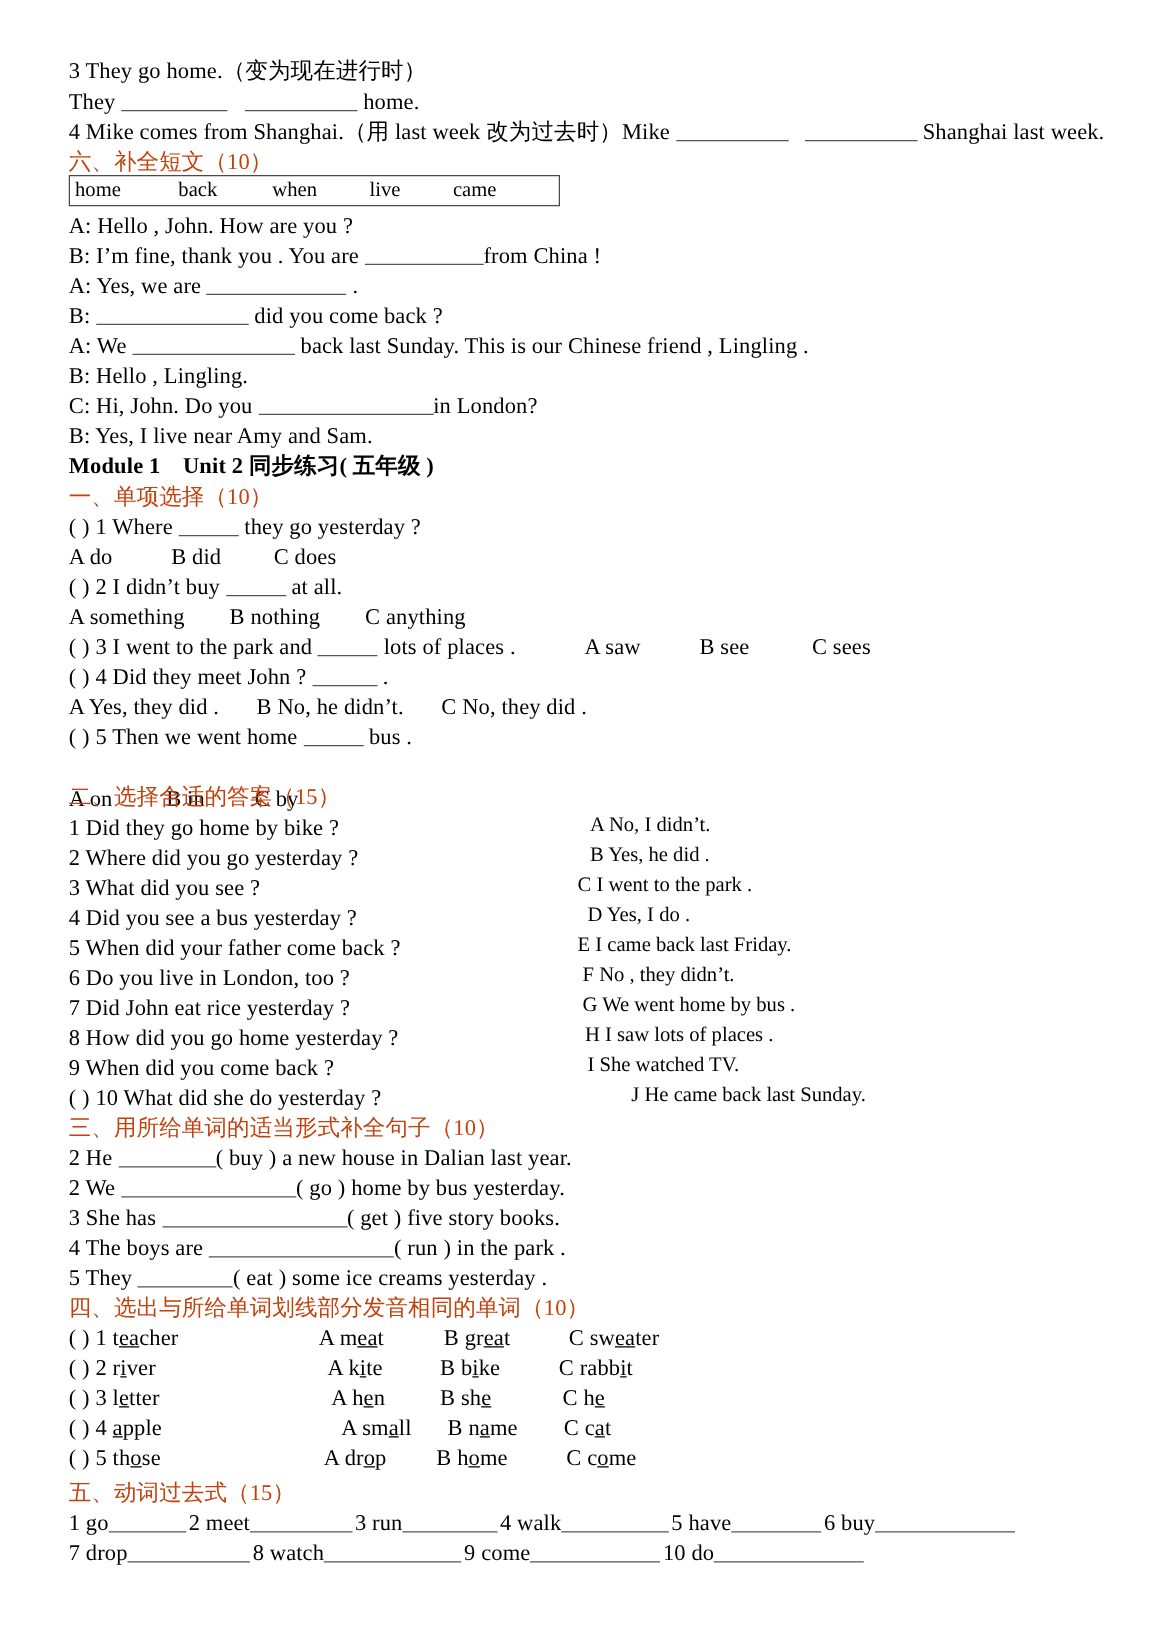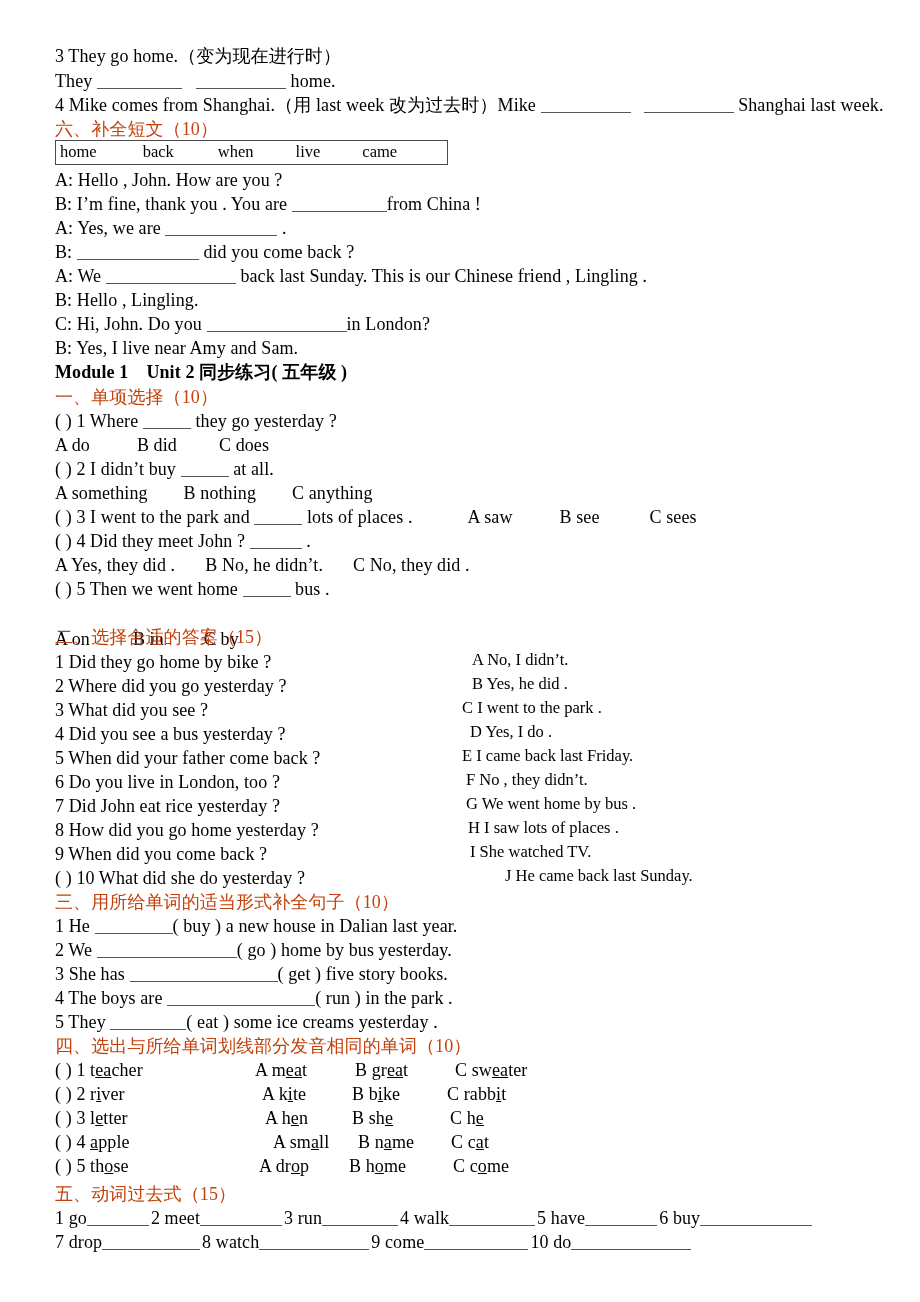--- a/index.html
+++ b/index.html
@@ -162,21 +162,21 @@
   <div class="right-col" style="top:746px; left:462px;">E I came back last Friday.</div>
   <div class="right-col" style="top:770px; left:466px;">F No , they didn’t.</div>
   <div class="right-col" style="top:794px; left:466px;">G We went home by bus .</div>
   <div class="right-col" style="top:818px; left:468px;">H I saw lots of places .</div>
   <div class="right-col" style="top:842px; left:470px;">I She watched TV.</div>
   <div class="right-col" style="top:866px; left:505px;">J He came back last Sunday.</div>
 
   <div class="line cn" style="top:890px;">三、用所给单词的适当形式补全句子（10）</div>
 
   <div class="line" style="top:914px;">
-    <span>1 He </span><span class="blank" style="width:78px;"></span><span>( buy ) a new house in Dalian last year.</span>
+    <span>2 He </span><span class="blank" style="width:78px;"></span><span>( buy ) a new house in Dalian last year.</span>
   </div>
   <div class="line" style="top:938px;">
     <span>2 We </span><span class="blank" style="width:140px;"></span><span>( go ) home by bus yesterday.</span>
   </div>
   <div class="line" style="top:962px;">
     <span>3 She has </span><span class="blank" style="width:148px;"></span><span>( get ) five story books.</span>
   </div>
   <div class="line" style="top:986px;">
     <span>4 The boys are </span><span class="blank" style="width:148px;"></span><span>( run ) in the park .</span>
   </div>

